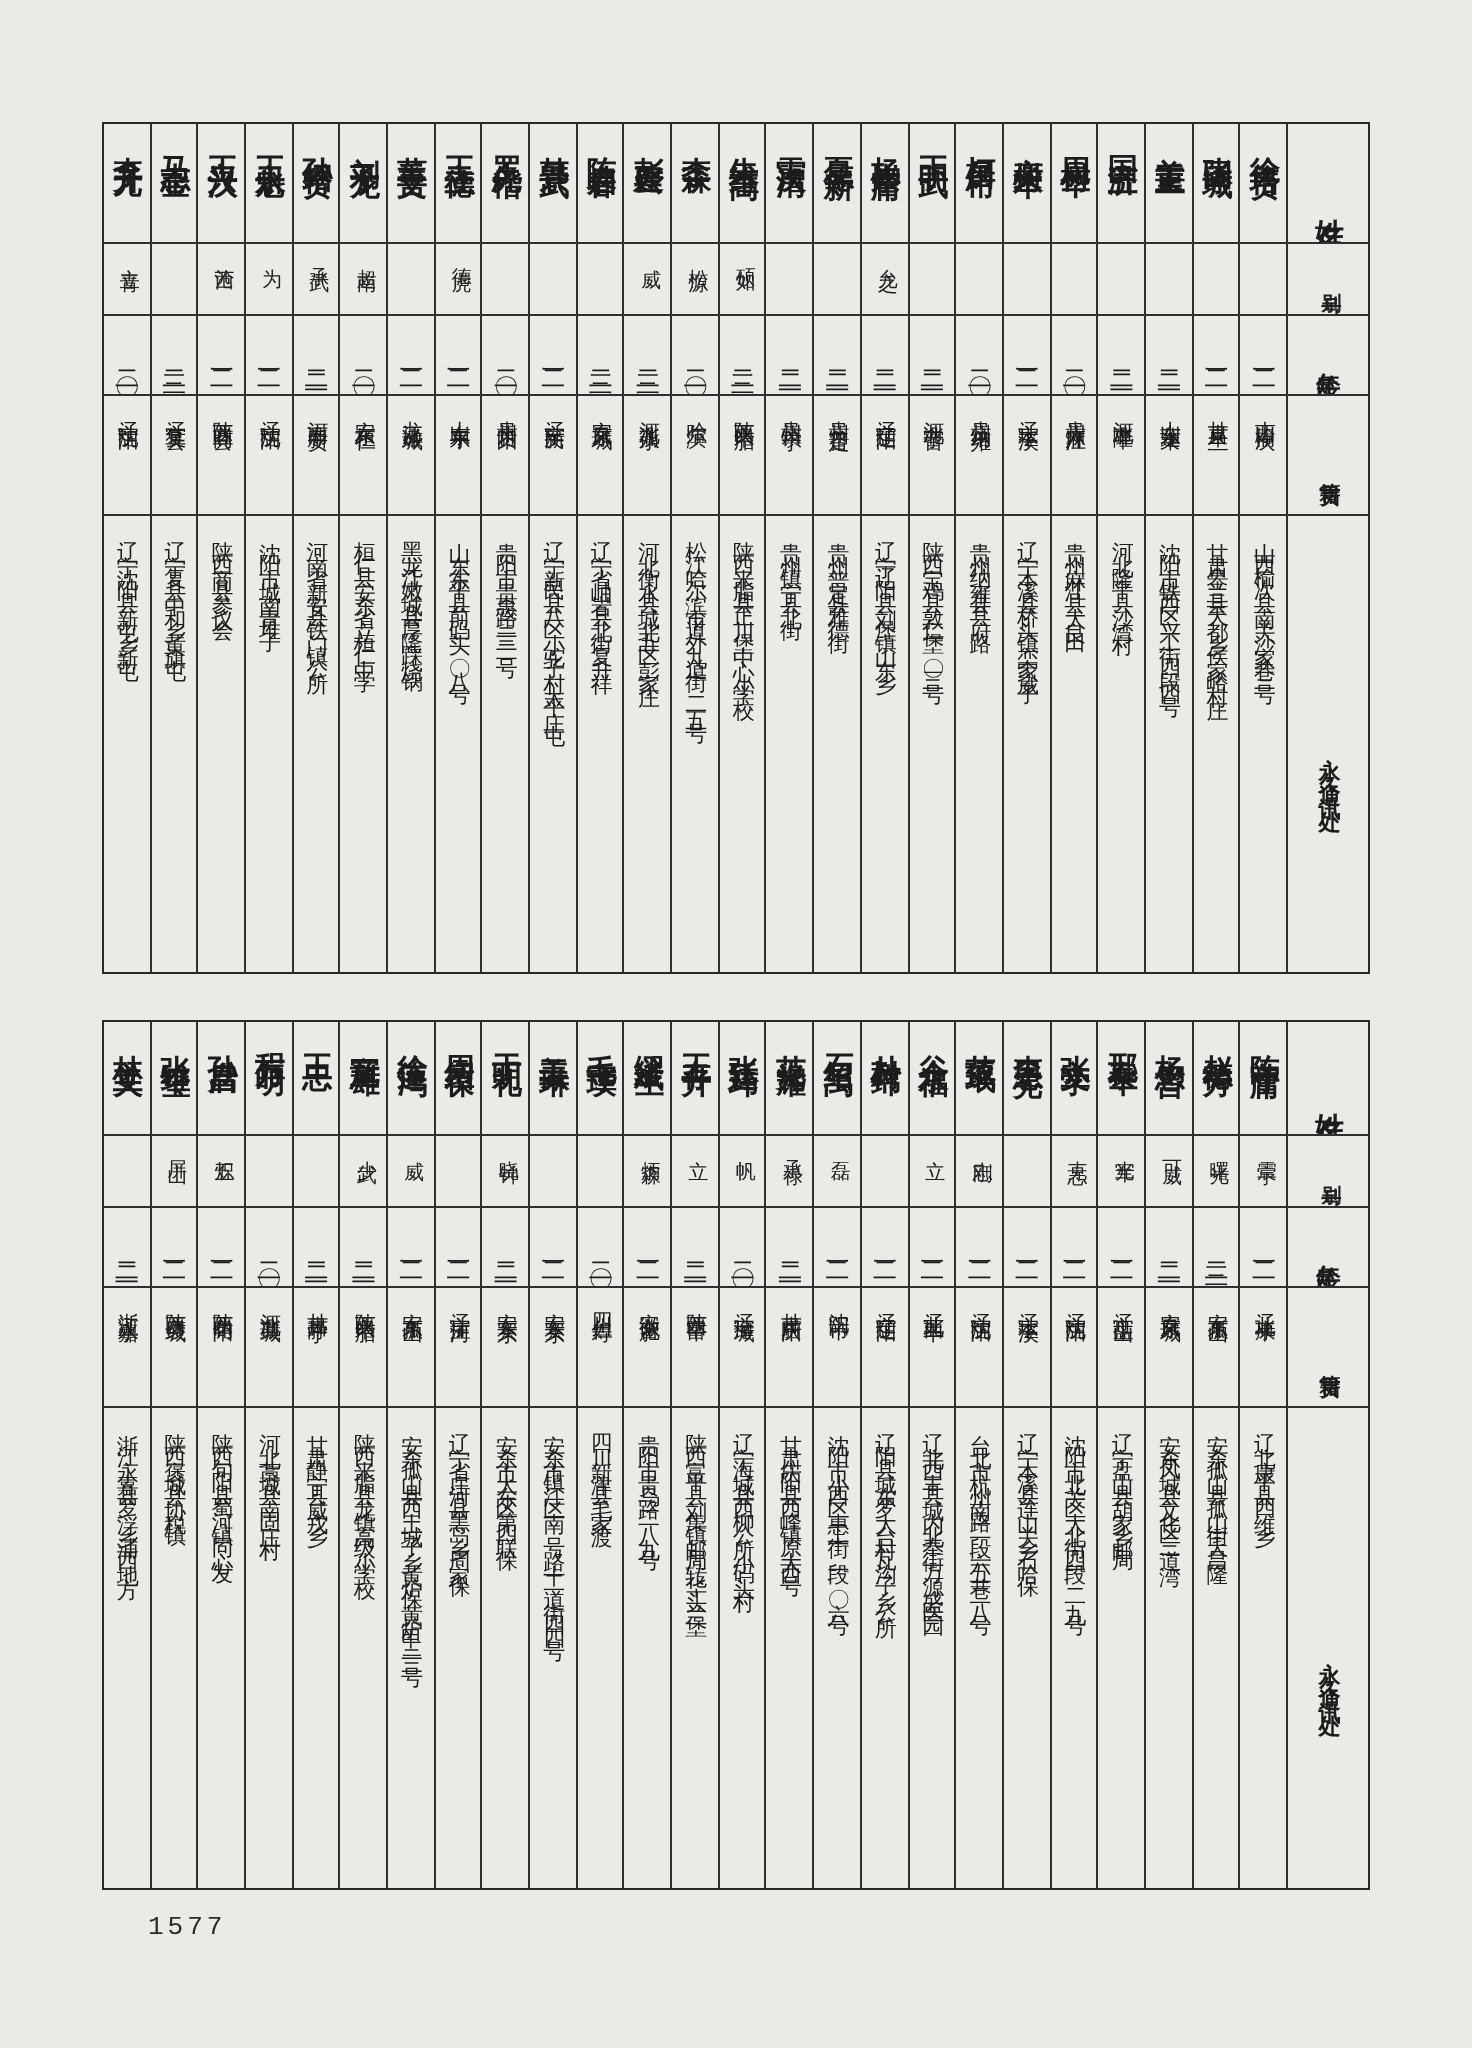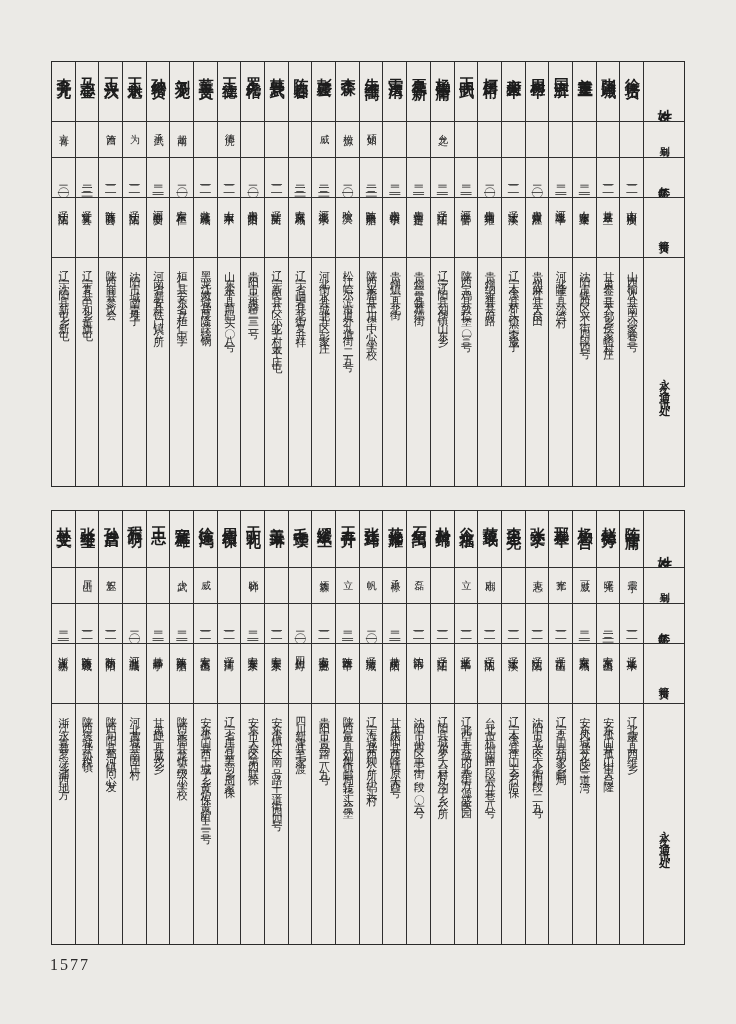--- a/index.html
+++ b/index.html
@@ -55,23 +55,23 @@
   .c-addr .vtext{font-size:11px;letter-spacing:6.5px;line-height:11.5px;}
   
   .head-col .cell{align-items:center;}
   .hl{font-weight:700;height:auto;}
   .hl-name{font-size:13px;letter-spacing:16px;transform:translateY(8px);}
   .hl-alias{font-size:12px;letter-spacing:2px;}
   .hl-age{font-size:12px;letter-spacing:2px;}
   .hl-native{font-size:13px;letter-spacing:13px;transform:translateY(7px);}
   .hl-addr{font-size:13px;letter-spacing:29px;transform:translateY(14px);}
   .page-number{
-    position:absolute;left:50px;top:956px;
-    font-size:16px;letter-spacing:2px;color:#2b2b2b;
-    font-family:Liberation Serif, serif;
+    position:absolute;left:74px;top:956px;
+    font-size:13px;letter-spacing:2px;color:#2b2b2b;
+    font-family:Liberation Mono, monospace;
   }
 </style>
 </head>
 <body>
 
 <div class="page">
 
   <div class="reg-table t-top">
     <div class="col head-col">
       <div class="cell c-name">

